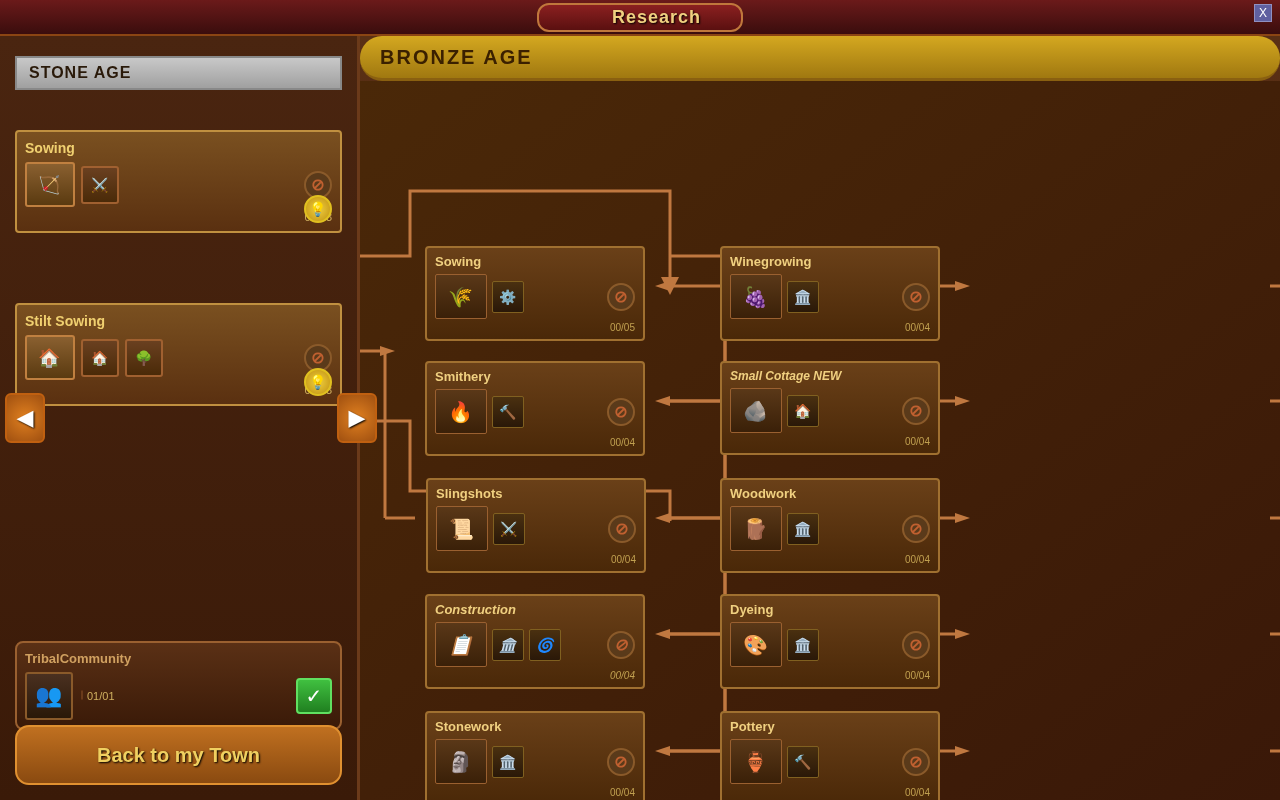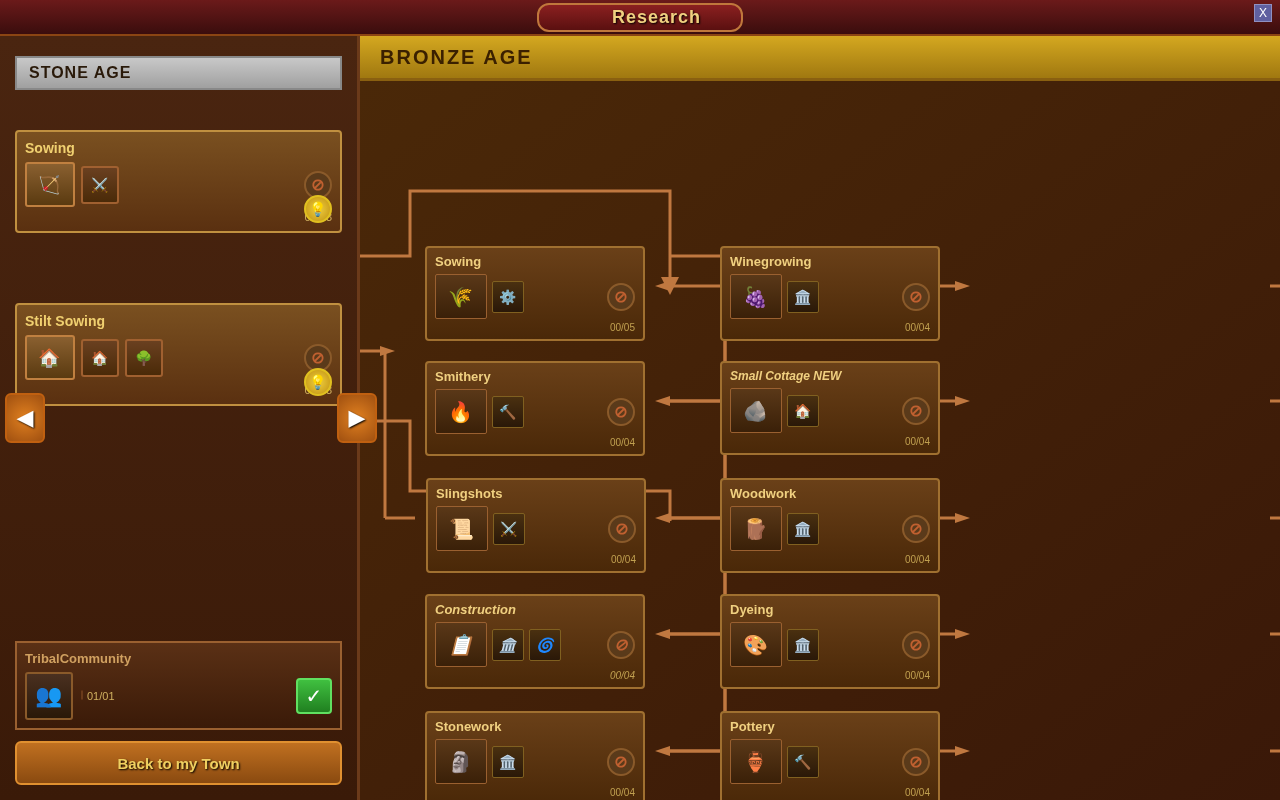--- a/index.html
+++ b/index.html
@@ -184,21 +184,21 @@
       color: #c06030;
       font-size: 16px;
       font-weight: bold;
     }
 
     
     .tribal-card {
       margin: 20px 15px;
       background: linear-gradient(to bottom, #5a3015, #3a1a08);
       border: 2px solid #9a6030;
-      border-radius: 0;
+      border-radius: 8px;
       padding: 8px;
     }
     .tribal-card .card-title {
       color: #d0a060;
       font-size: 13px;
       font-weight: bold;
       margin-bottom: 6px;
     }
     .tribal-card .card-row {
       display: flex;
@@ -250,26 +250,26 @@
       color: #fff;
       cursor: pointer;
     }
 
     
     #back-btn {
       position: absolute;
       bottom: 15px;
       left: 15px;
       right: 15px;
-      height: 44px;
+      height: 60px;
       background: linear-gradient(to bottom, #c07020, #8a4a10);
       border: 2px solid #e09030;
-      border-radius: 6px;
+      border-radius: 14px;
       color: #f0d060;
-      font-size: 15px;
+      font-size: 20px;
       font-weight: bold;
       cursor: pointer;
       display: flex;
       align-items: center;
       justify-content: center;
       text-shadow: 1px 1px 2px #000;
     }
 
     
     #content {
@@ -280,20 +280,21 @@
     }
 
     
     #bronze-header {
       height: 45px;
       background: linear-gradient(to bottom, #d4a820, #a07810);
       border-bottom: 3px solid #8a6010;
       display: flex;
       align-items: center;
       padding-left: 20px;
+      border-radius: 22px;
     }
     #bronze-title {
       font-size: 20px;
       font-weight: bold;
       color: #3a2000;
       letter-spacing: 2px;
     }
 
     
     #tree-area {

